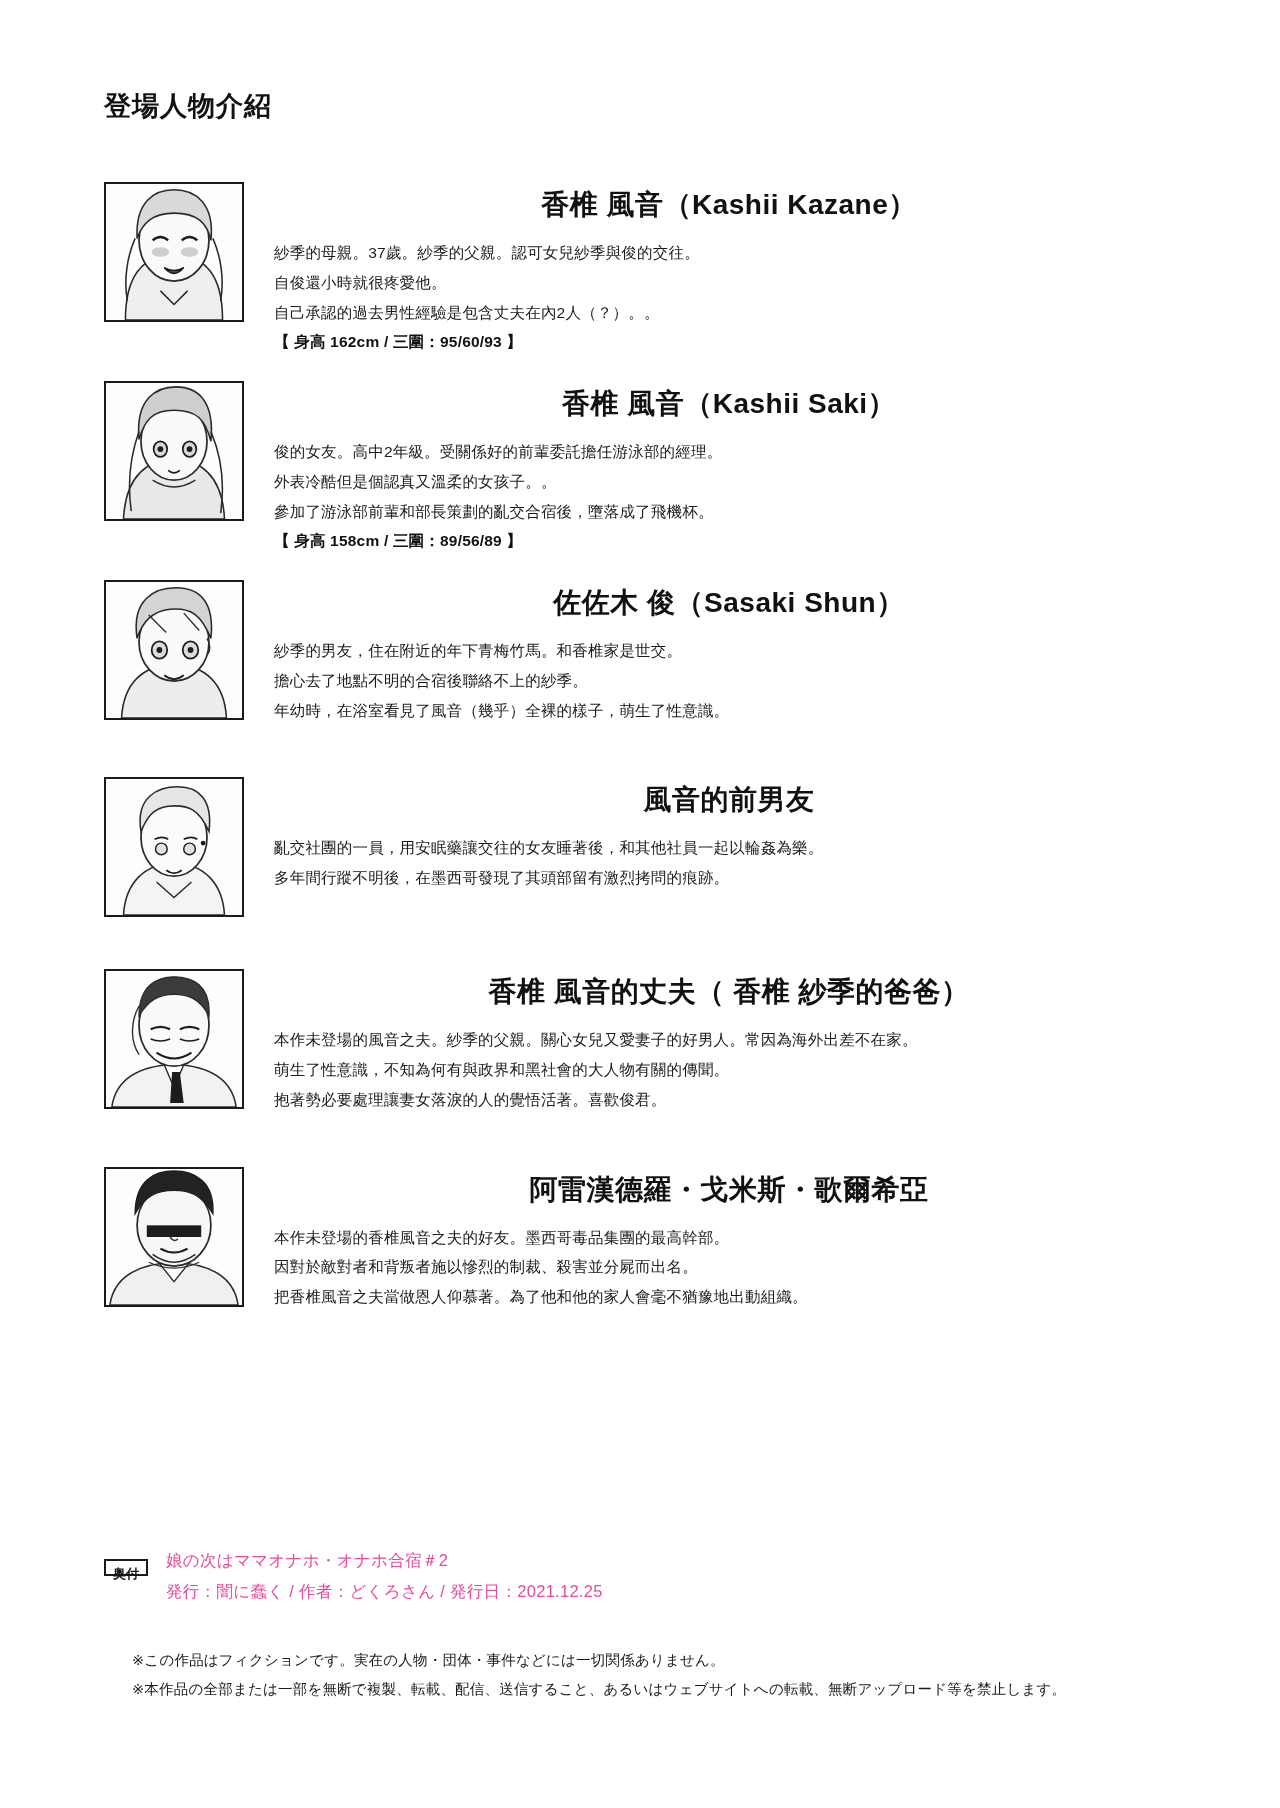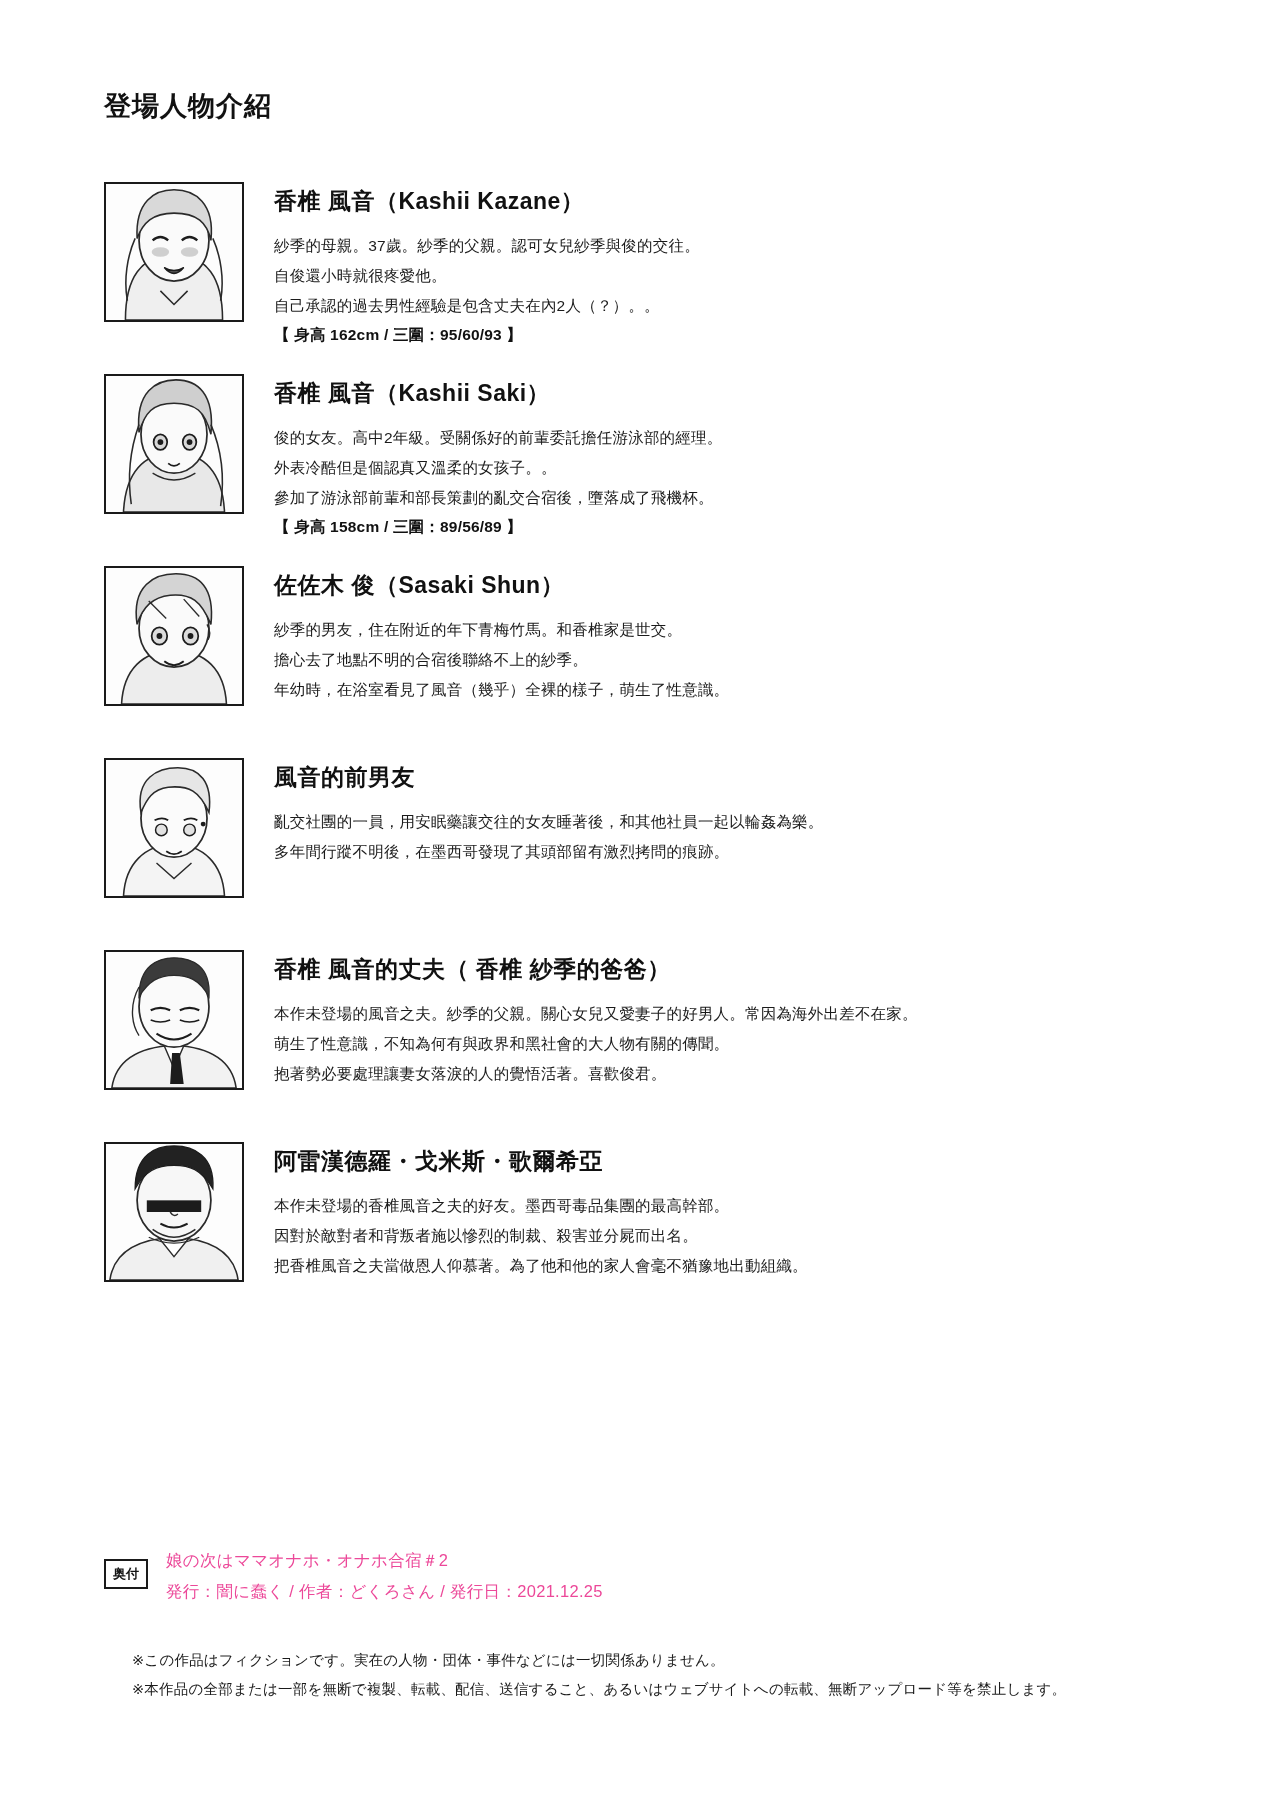--- a/index.html
+++ b/index.html
@@ -52,25 +52,26 @@
     overflow: hidden;
     background: #fbfbfb;
   }
   .portrait svg { display: block; width: 100%; height: 100%; }
   .char-text {
     margin-left: 30px;
     padding-top: 4px;
     flex: 1 1 auto;
   }
   .char-name {
-    font-size: 23px;
+    font-size: 28px;
     font-weight: 700;
     color: #111;
     margin-bottom: 14px;
     letter-spacing: 0.5px;
+    text-align: center;
   }
   .char-desc-line {
     font-size: 15.5px;
     line-height: 1.92;
     color: #1b1b1b;
     letter-spacing: 0.2px;
   }
   .char-stats {
     font-size: 15.5px;
     line-height: 1.92;
@@ -86,21 +87,21 @@
     left: 104px;
     top: 1545px;
     width: 1080px;
   }
   .colophon-row {
     display: flex;
     align-items: flex-start;
   }
   .colophon-badge {
     width: 44px;
-    height: 30px;
+    height: 17px;
     border: 2px solid #1a1a1a;
     box-sizing: border-box;
     font-size: 13px;
     line-height: 26px;
     text-align: center;
     font-weight: 700;
     flex: 0 0 44px;
     margin-top: 14px;
   }
   .colophon-lines {

